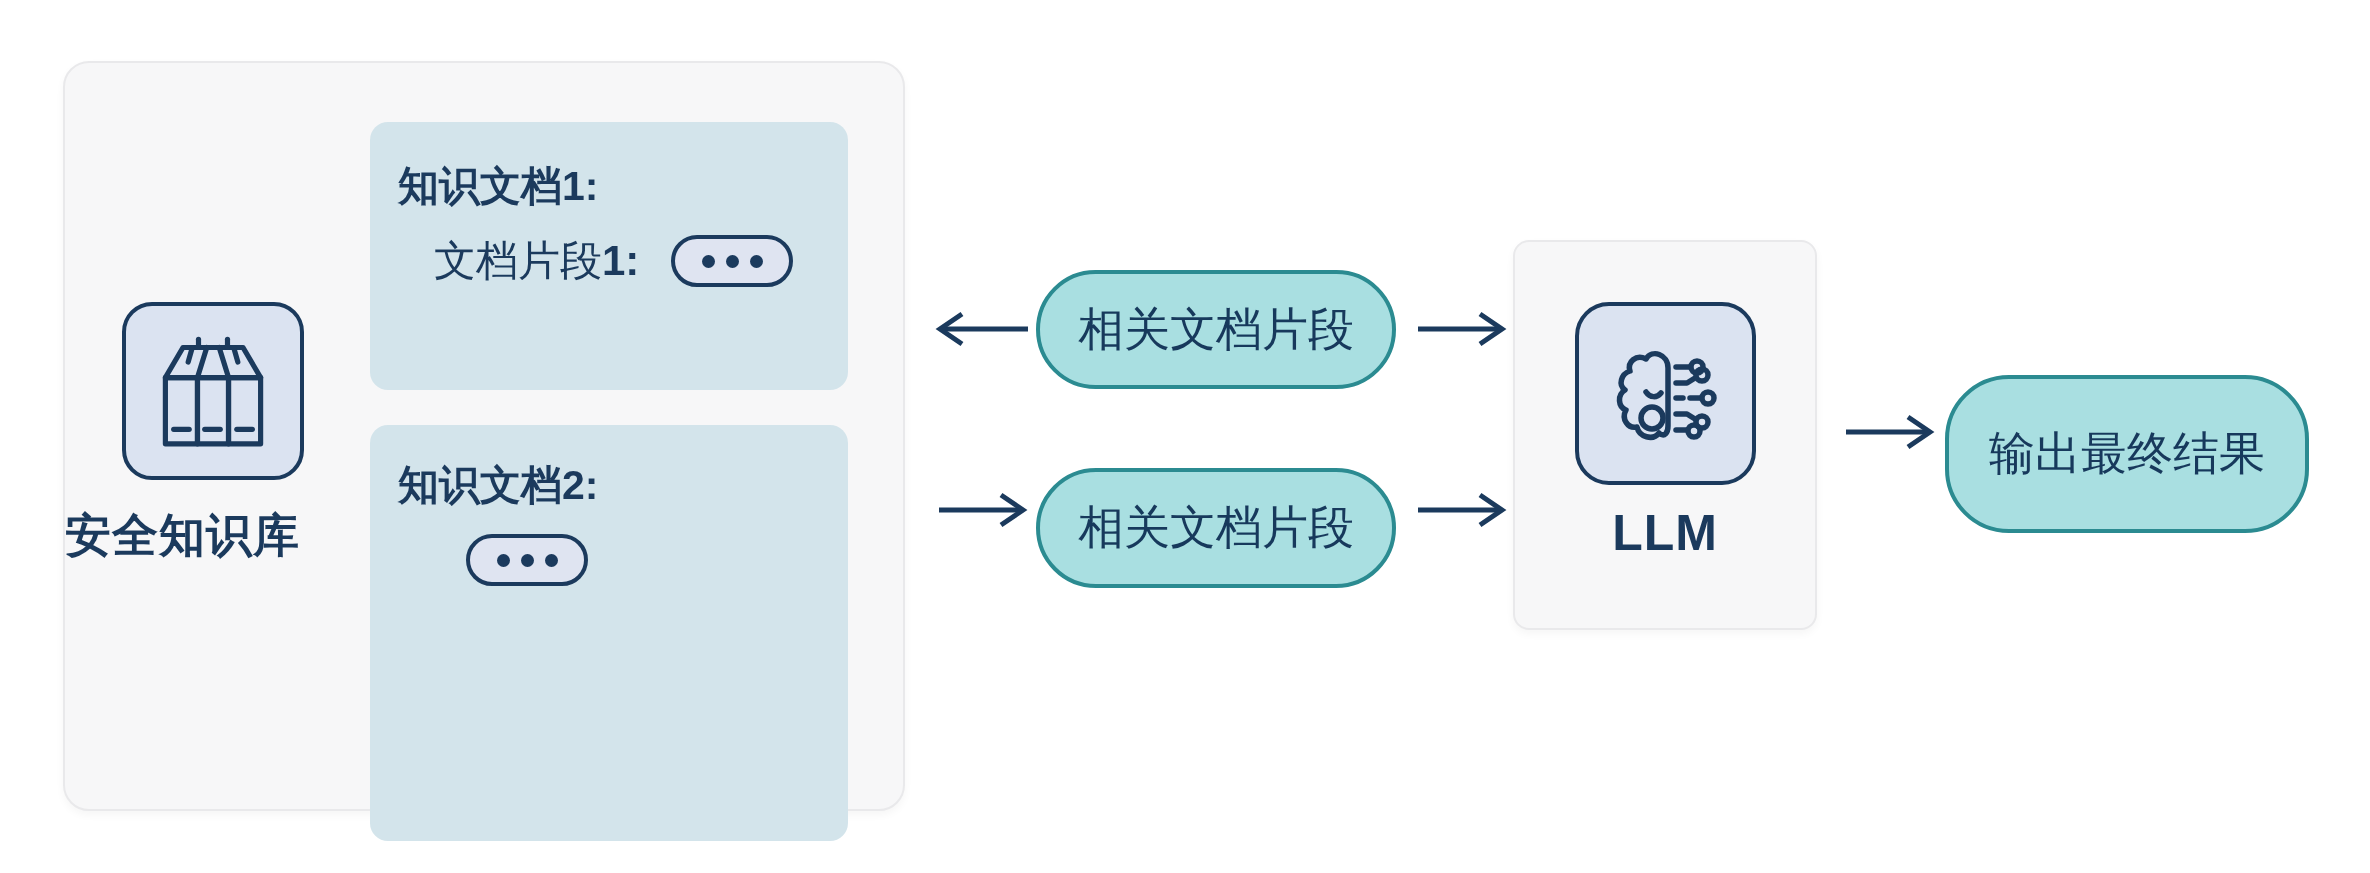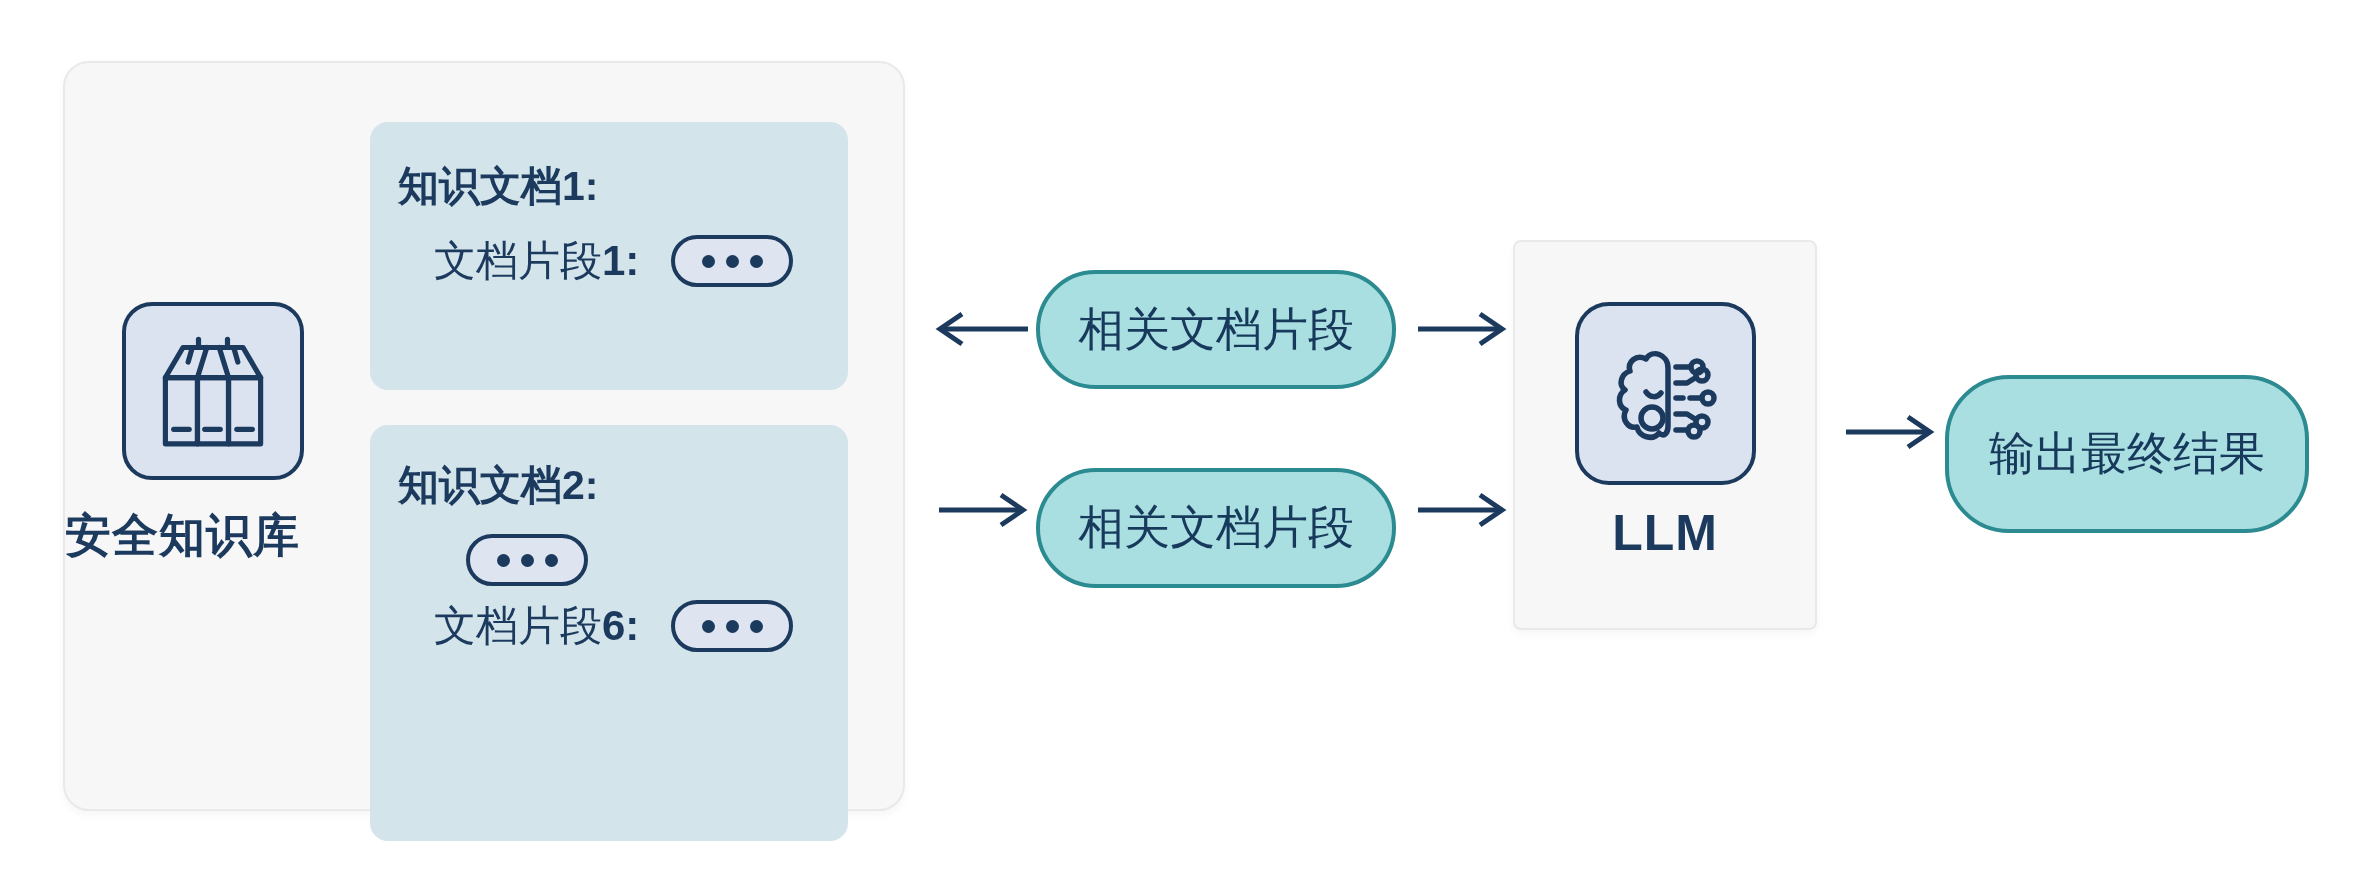--- a/index.html
+++ b/index.html
@@ -15,21 +15,21 @@
   }
 
   
   .panel {
     position: absolute;
     background: #f7f7f8;
     border: 2px solid #e9e9eb;
     box-shadow: 0 4px 8px rgba(0,0,0,0.04);
   }
   .kb-panel  { left: 63px;   top: 61px;  width: 842px; height: 750px; border-radius: 26px; }
-  .llm-panel { left: 1513px; top: 240px; width: 304px; height: 390px; border-radius: 8px; }
+  .llm-panel { left: 1513px; top: 240px; width: 304px; height: 390px; border-radius: 16px; }
 
   
   .icon-square {
     position: absolute;
     background: #dbe3f1;
     border: 4px solid #1b3a5d;
     display: flex;
     align-items: center;
     justify-content: center;
   }
@@ -172,28 +172,20 @@
 
       <div class="frag-row">
         <span class="frag-pill">
           <span class="dot"></span>
           <span class="dot"></span>
           <span class="dot"></span>
         </span>
       </div>
 
 
-      <div class="frag-row">
-        <span class="frag-label"><span>文档片段</span><b>6:</b></span>
-        <span class="frag-pill">
-          <span class="dot"></span>
-          <span class="dot"></span>
-          <span class="dot"></span>
-        </span>
-      </div>
     </div>
   </div>
 
   <div class="arrow" style="left:935px; top:308px;">
     <svg width="96" height="42" viewBox="0 0 96 42" fill="none" stroke="#1b3a5d" stroke-width="5">
       <path d="M93 21 H7"></path>
         <path d="M27 6 L5 21 L27 36"></path>
     </svg>
   </div>
 

